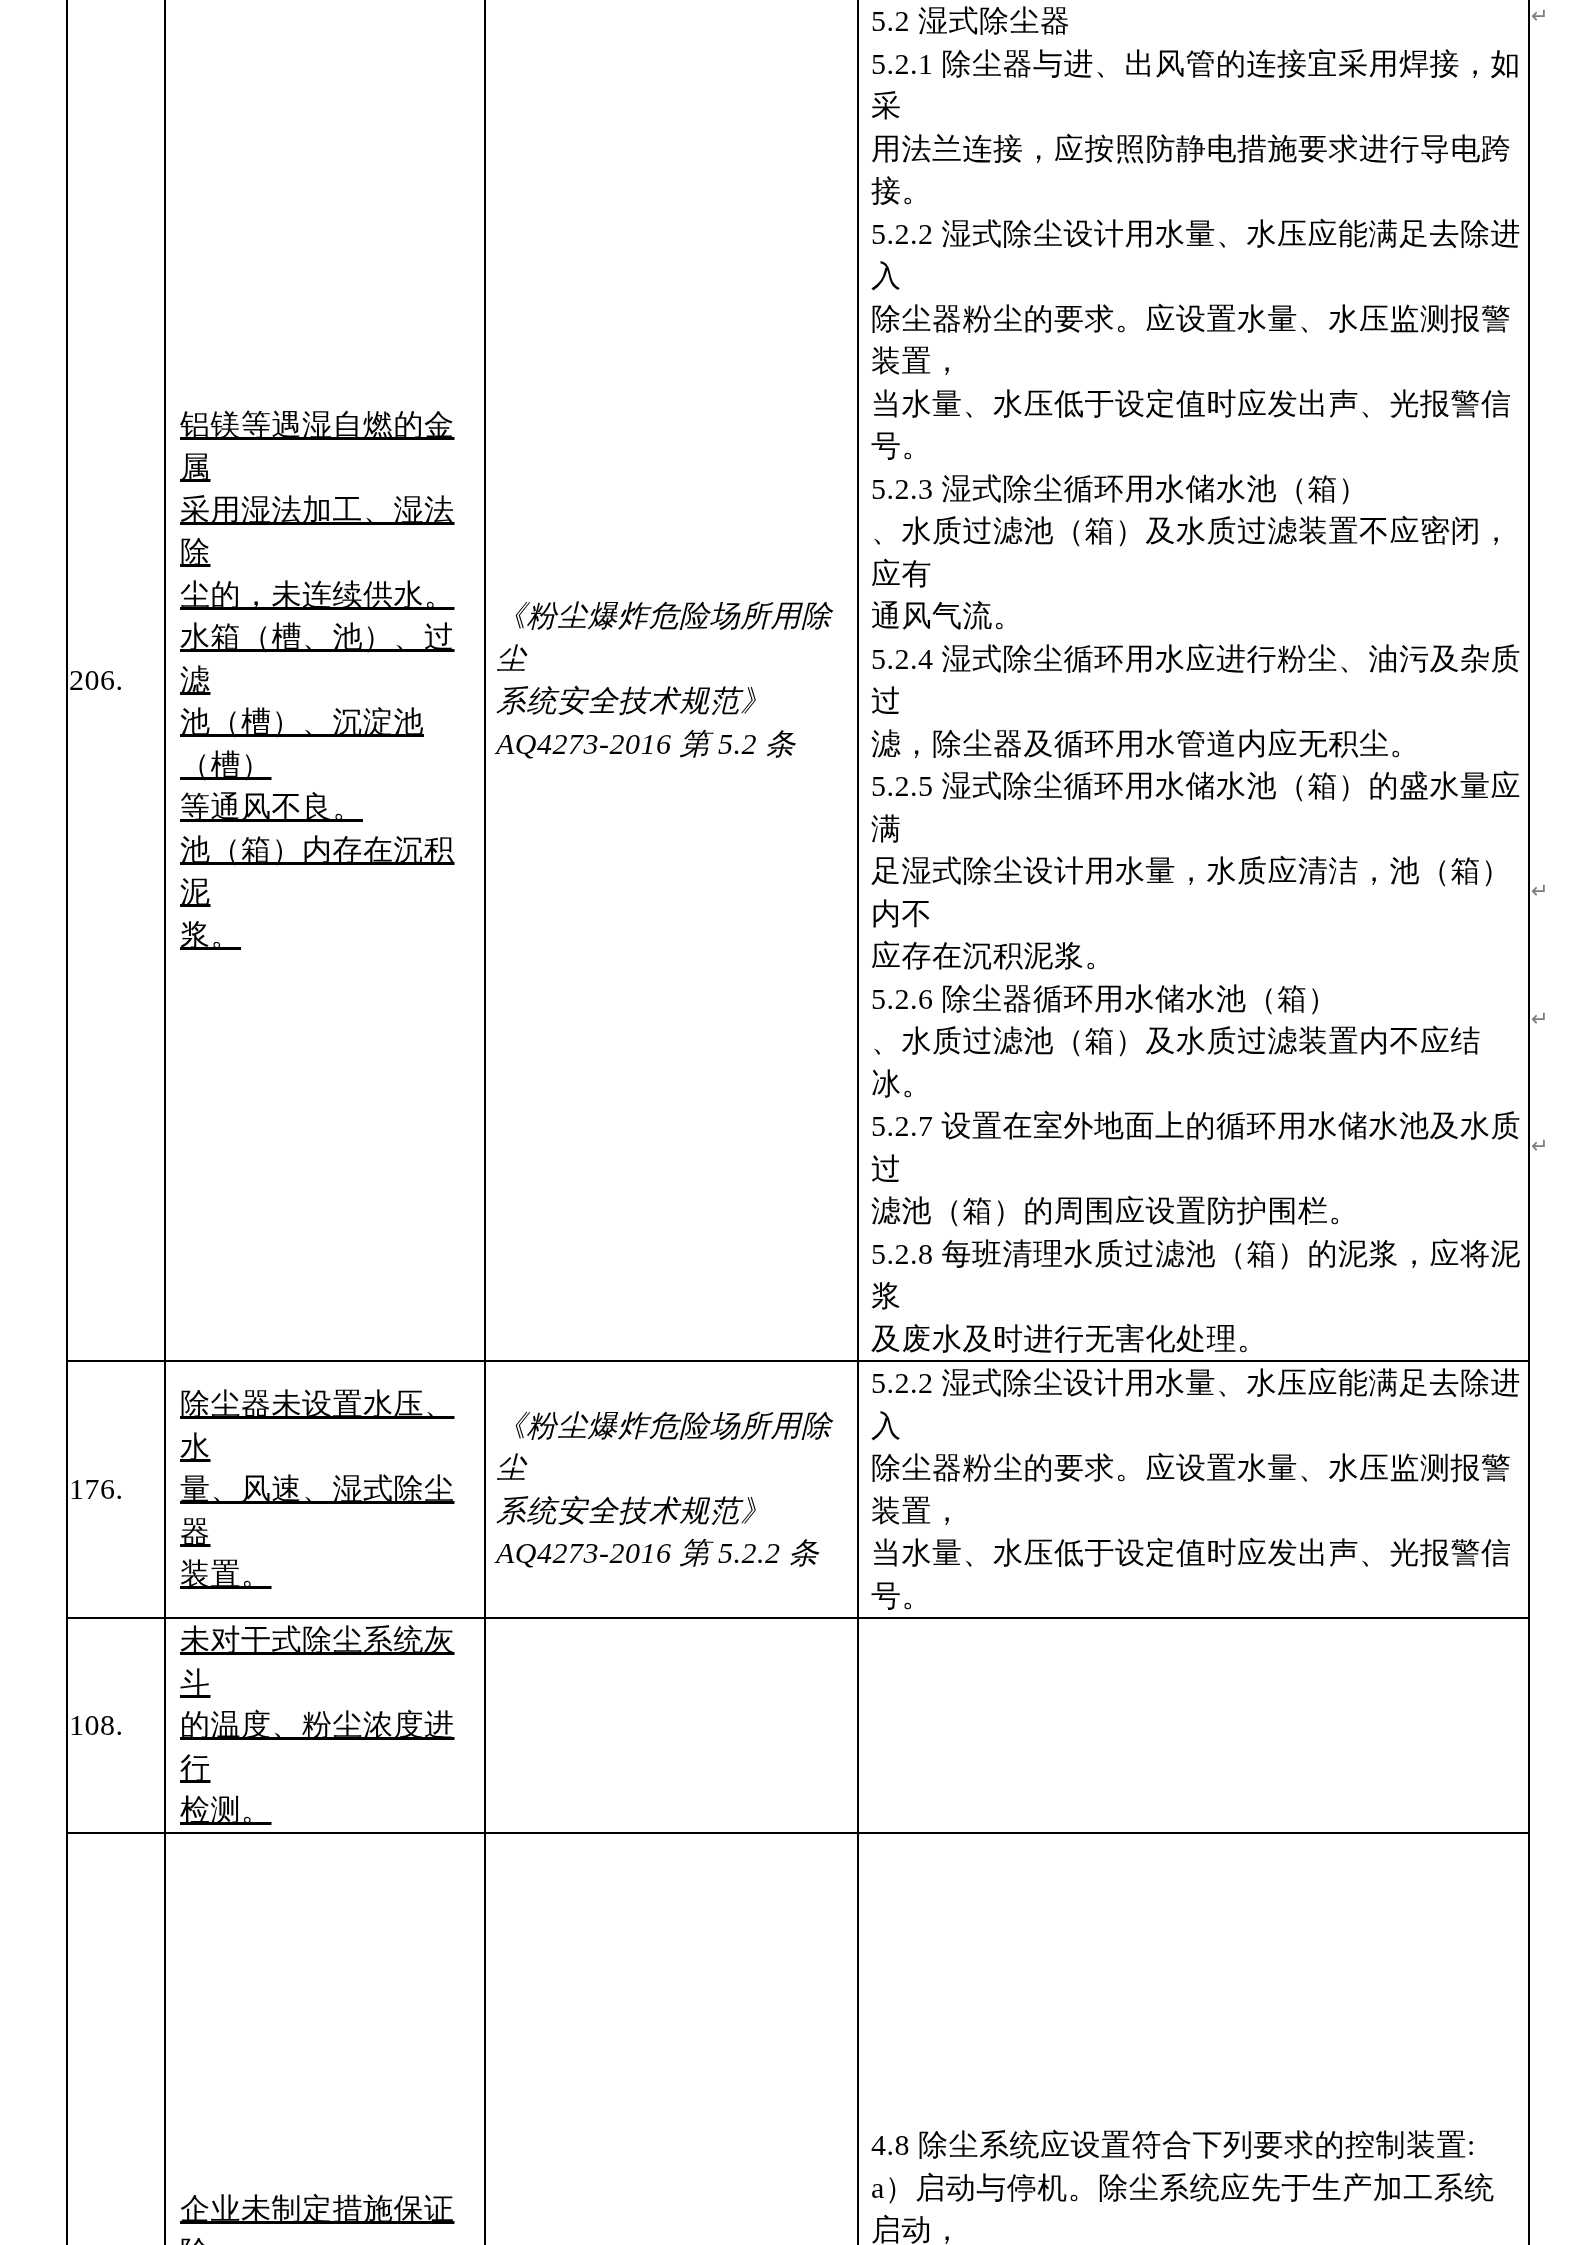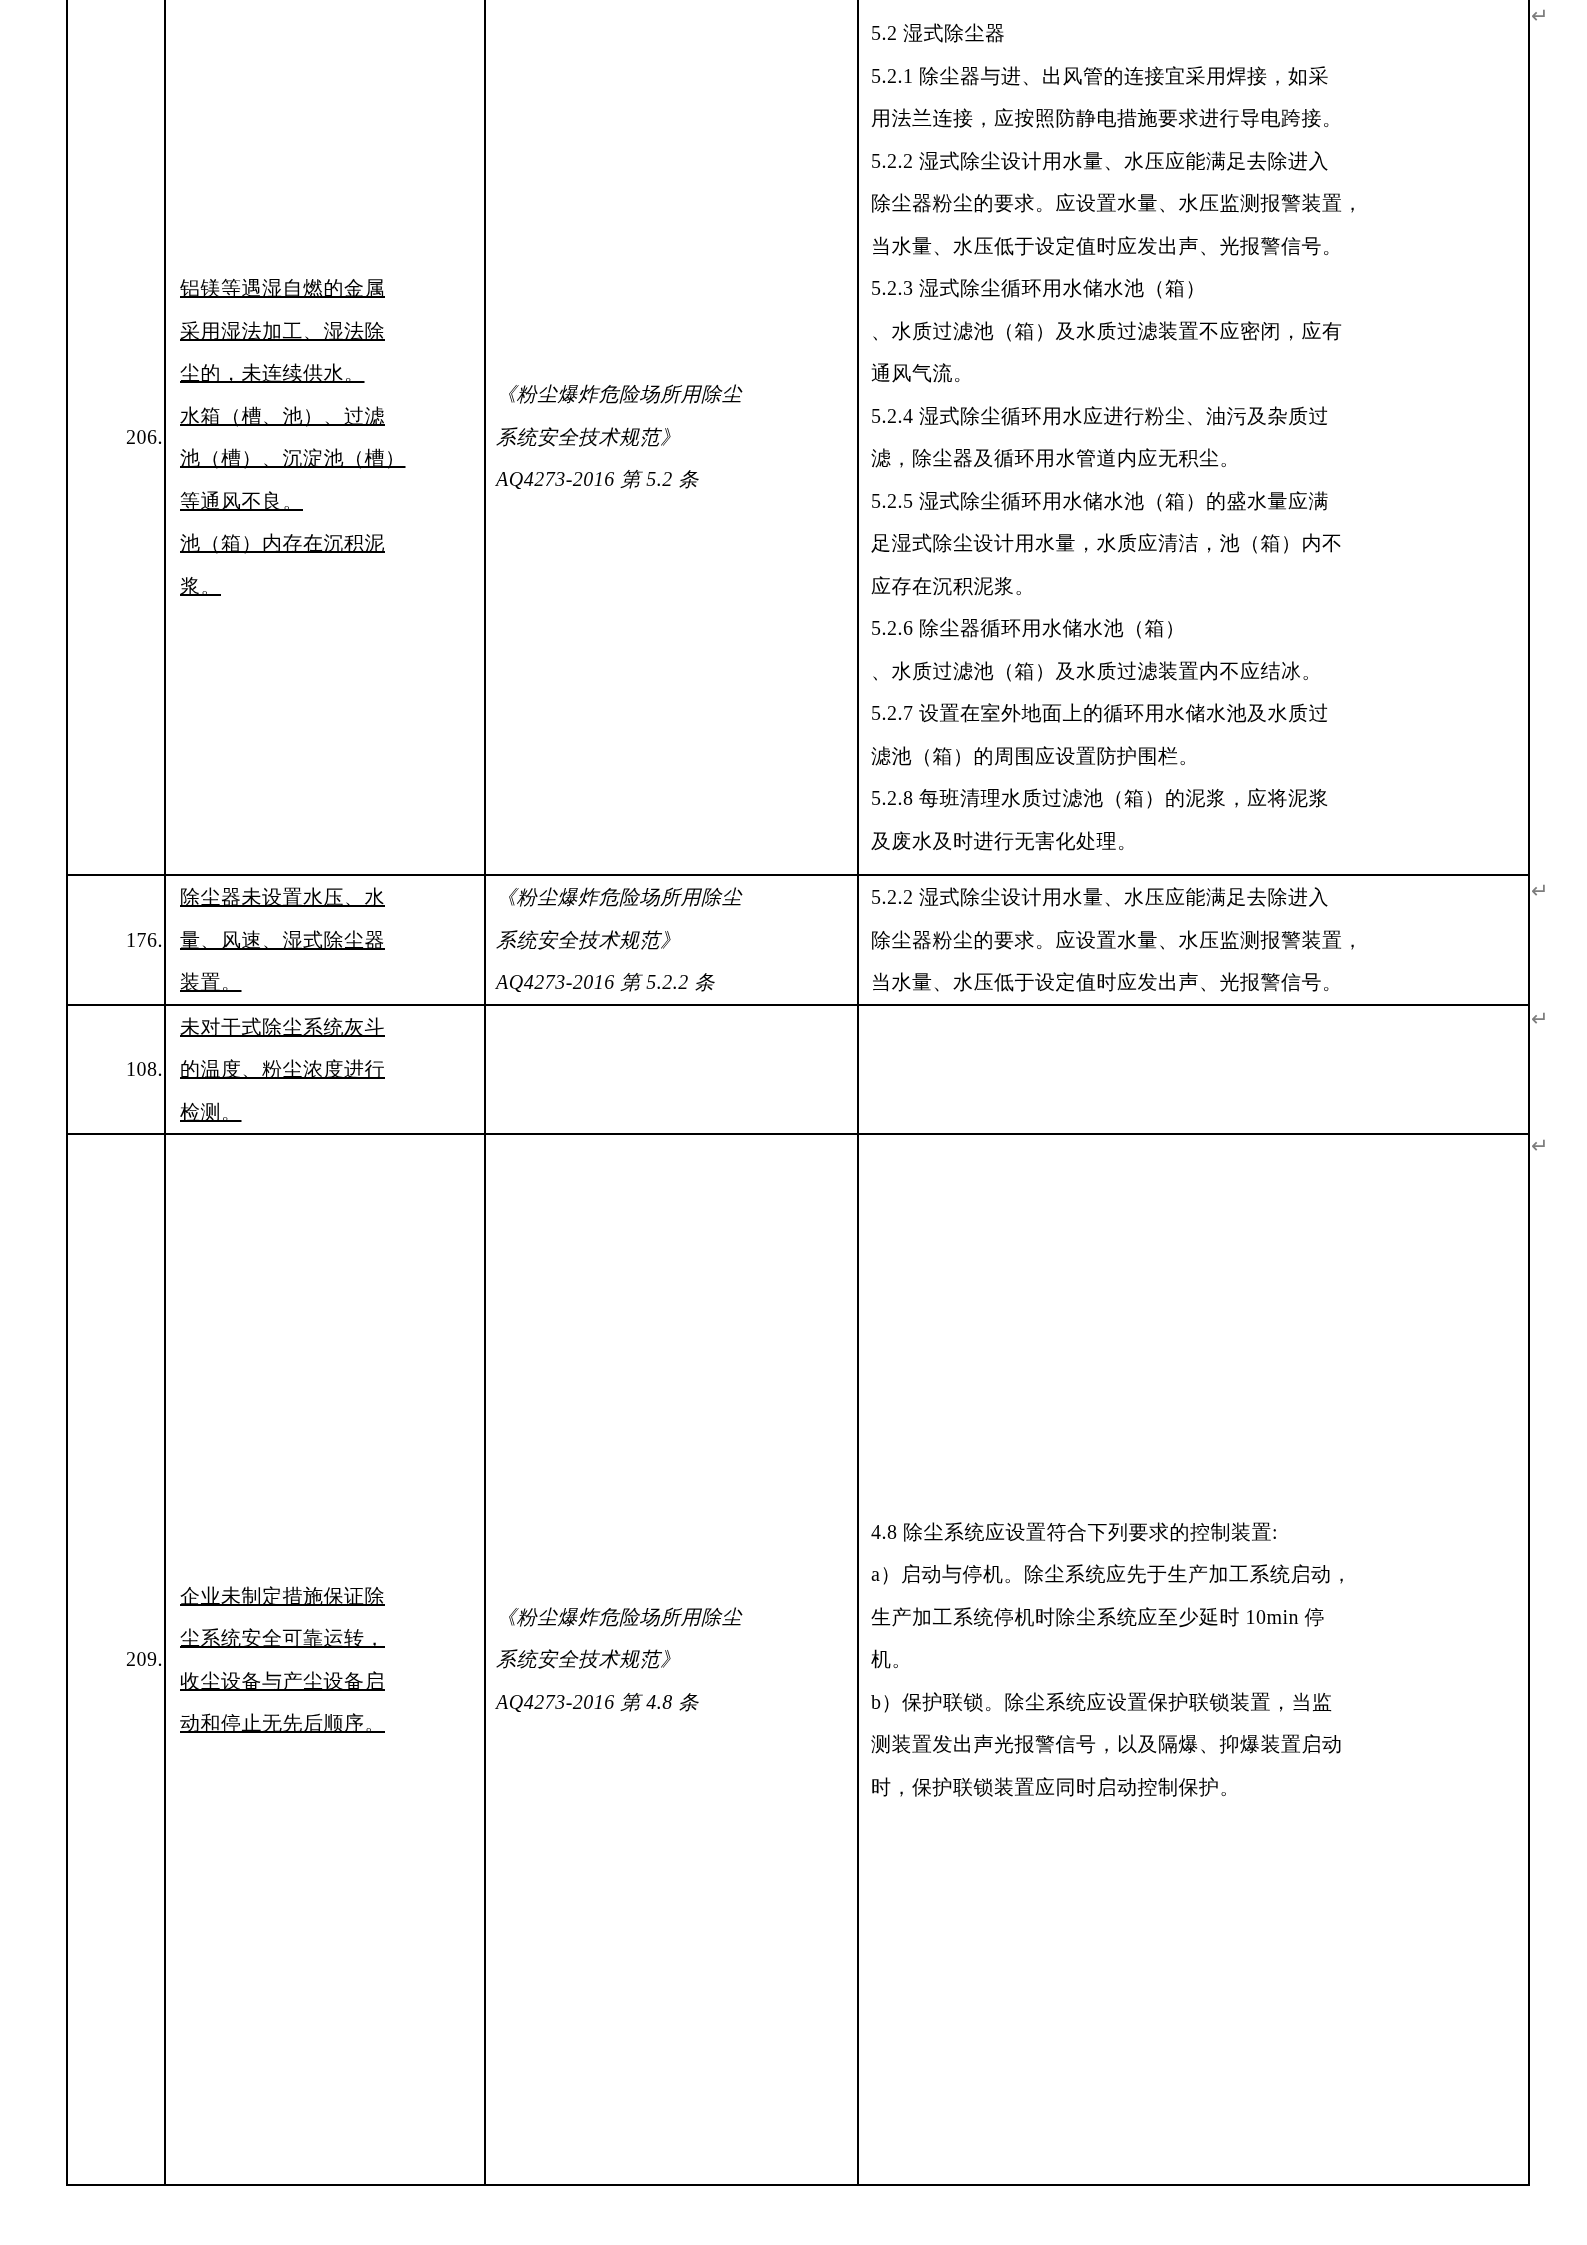--- a/index.html
+++ b/index.html
@@ -24,32 +24,32 @@
     position: absolute;
     left: 66px;
     top: 0;
     width: 1462px;
     border-collapse: collapse;
     table-layout: fixed;
   }
   table.doc-table td {
     border: 2px solid #000000;
     vertical-align: middle;
-    font-size: 20px;
+    font-size: 30px;
     line-height: 42.5px;
     letter-spacing: 0.5px;
     white-space: pre-line;
     overflow: hidden;
     word-break: break-all;
   }
   table.doc-table tr:first-child td {
     border-top: none;
   }
   td.cell-no {
-    text-align: right;
+    text-align: left;
     font-size: 31px;
     white-space: normal;
     letter-spacing: 0;
   }
   td.cell-hazard {
     padding: 0 4px 0 14px;
     text-decoration: underline;
   }
   td.cell-basis {
     padding: 0 4px 0 10px;

